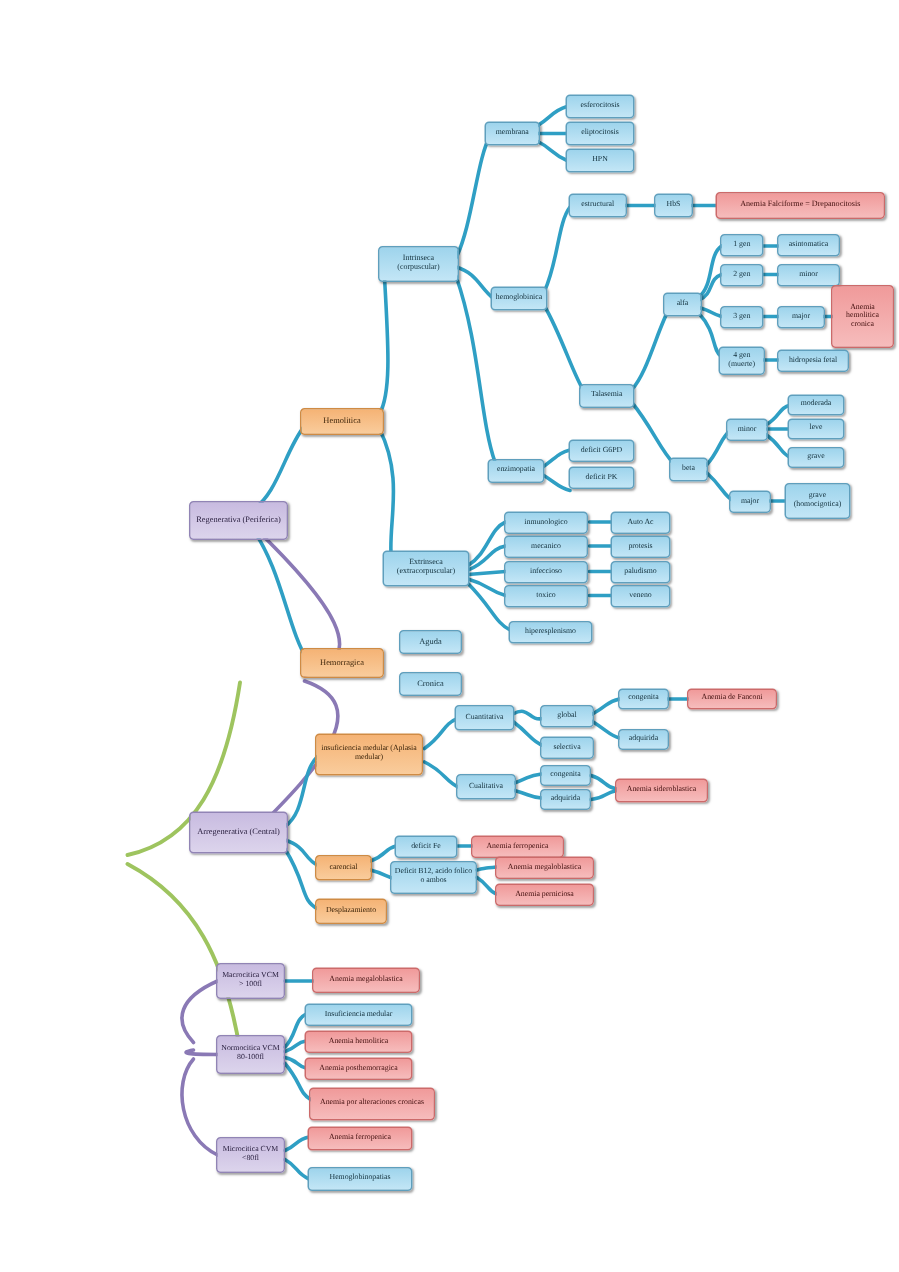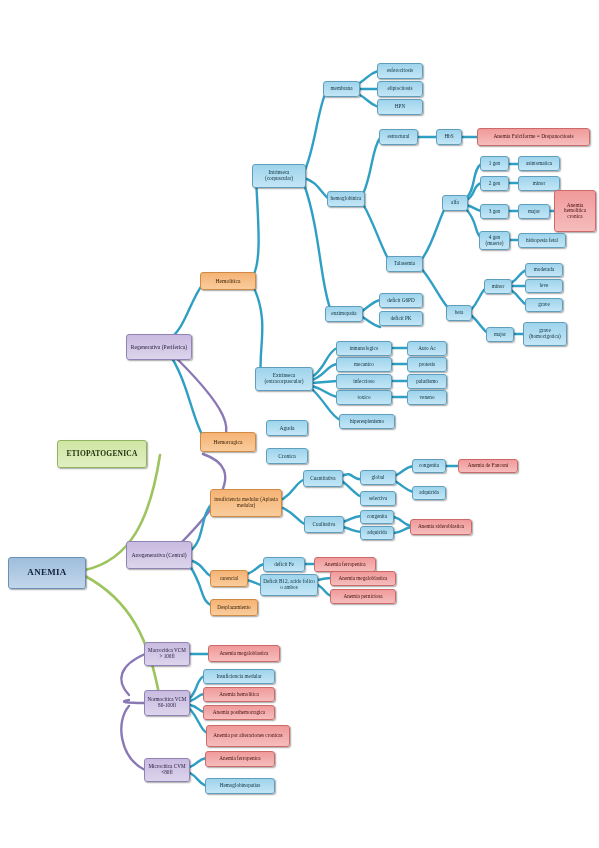--- a/index.html
+++ b/index.html
@@ -127,27 +127,21 @@
       <path d="M190 698 C 198 690 196 680 204 676" stroke="#2f9fc4" stroke-width="2.4"></path>
       <path d="M190 701 C 199 698 197 695 204 694" stroke="#2f9fc4" stroke-width="2.4"></path>
       <path d="M190 705 C 199 707 197 710 204 712" stroke="#2f9fc4" stroke-width="2.4"></path>
       <path d="M190 709 C 201 722 199 728 207 733" stroke="#2f9fc4" stroke-width="2.4"></path>
 
       <path d="M190 767 C 199 763 197 760 206 758" stroke="#2f9fc4" stroke-width="2.4"></path>
       <path d="M190 773 C 199 778 197 782 206 786" stroke="#2f9fc4" stroke-width="2.4"></path>
     </g>
   </svg>
 
-  <div class="node steel root" style="left:8px;top:557px;width:78px;height:32px;font-size:9px;">
-    <span>ANEMIA</span>
-  </div>
-
-  <div class="node green cat" style="left:57px;top:440px;width:90px;height:28px;font-size:7.5px;">
-    <span>ETIOPATOGENICA</span>
-  </div>
+
 
   <div class="node purple" style="left:126px;top:334px;width:66px;height:26px;font-size:5.6px;">
     <span>Regenerativa (Periferica)</span>
   </div>
   <div class="node purple" style="left:126px;top:541px;width:66px;height:28px;font-size:5.6px;">
     <span>Arregenerativa (Central)</span>
   </div>
 
   <div class="node orange" style="left:200px;top:272px;width:56px;height:18px;font-size:5.6px;">
     <span>Hemolitica</span>

